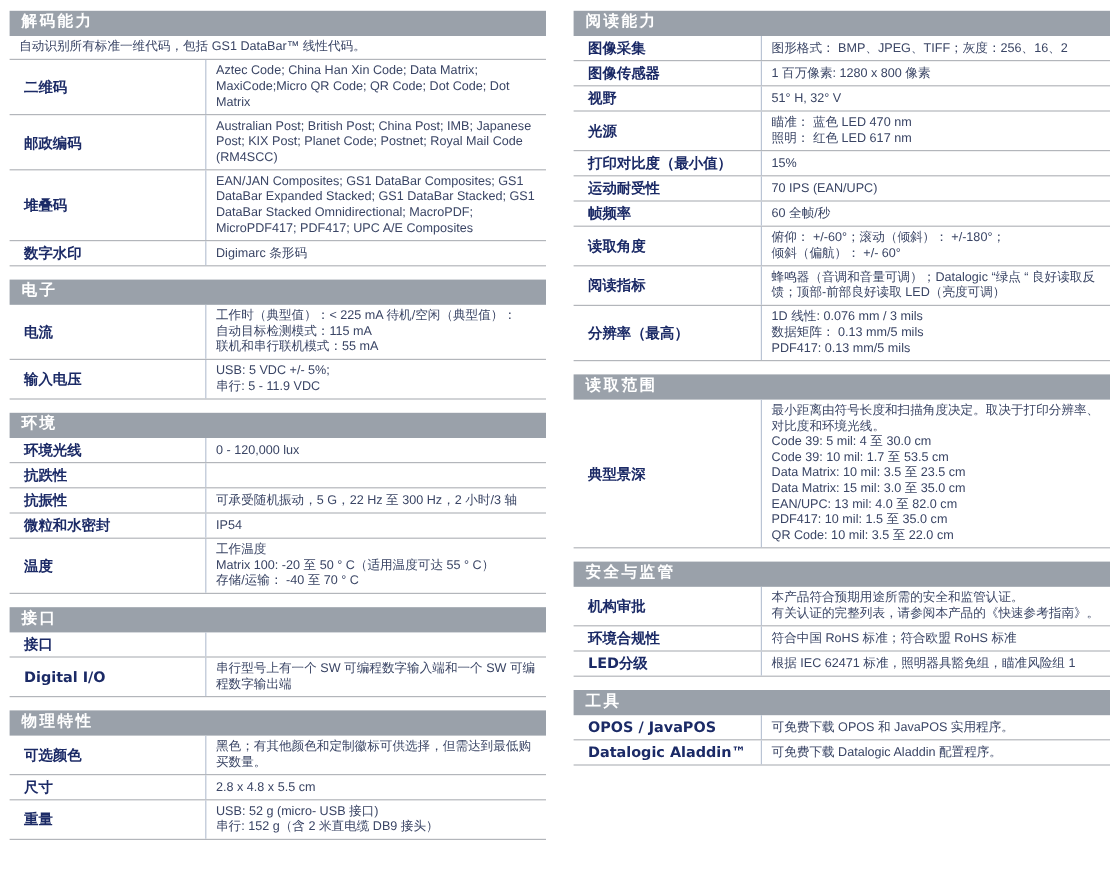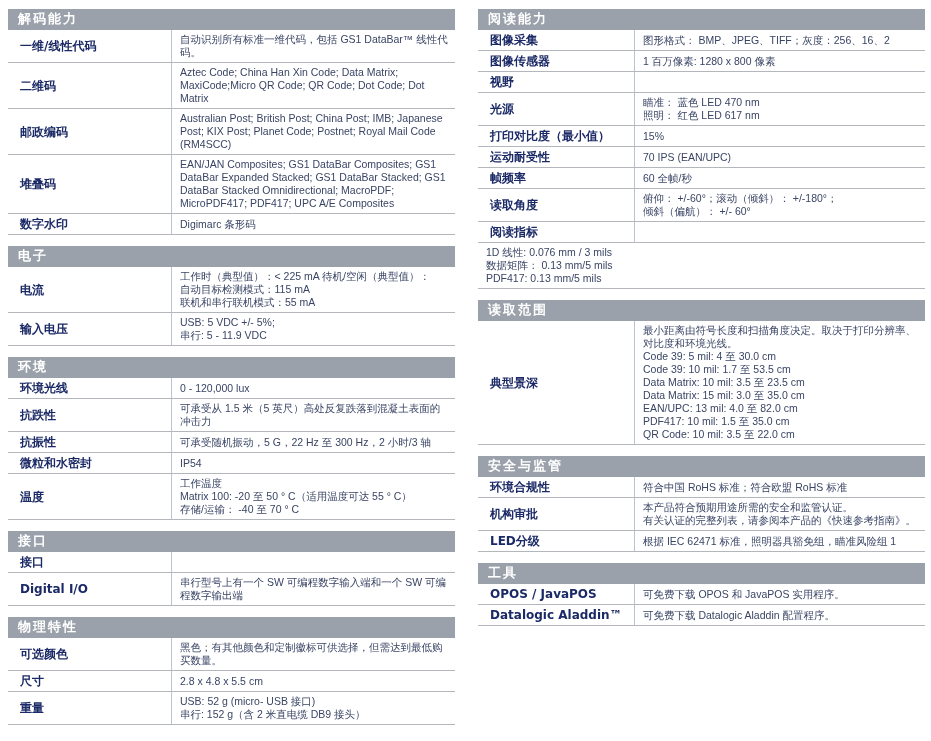--- a/index.html
+++ b/index.html
@@ -71,21 +71,20 @@
 </style>
 </head>
 <body>
 
 <div class="page" style="--section-header-bg: #9aa1aa; --section-header-text: #ffffff; --label-text: #1b2a66; --value-text: #3a4565; --row-divider: #b3b6bb; --column-divider: #bac4d4;">
   <div class="col" data-col="0">
   <section class="spec-section">
     <div class="section-header">解码能力</div>
     <div class="section-rows">
   <div class="spec-row">
-    <div class="row-label">一维/线性代码</div>
     <div class="row-value">
       <span class="vtext">自动识别所有标准一维代码，包括 GS1 DataBar™ 线性代码。</span>
     </div>
   </div>
 
   <div class="spec-row">
     <div class="row-label">二维码</div>
     <div class="row-value">
       <span class="vtext">Aztec Code; China Han Xin Code; Data Matrix; MaxiCode;Micro QR Code; QR Code; Dot Code; Dot Matrix</span>
     </div>
@@ -141,23 +140,20 @@
     <div class="section-rows">
   <div class="spec-row">
     <div class="row-label">环境光线</div>
     <div class="row-value">
       <span class="vtext">0 - 120,000 lux</span>
     </div>
   </div>
 
   <div class="spec-row">
     <div class="row-label">抗跌性</div>
-    <div class="row-value">
-      <span class="vtext">可承受从 1.5 米（5 英尺）高处反复跌落到混凝土表面的冲击力</span>
-    </div>
   </div>
 
   <div class="spec-row">
     <div class="row-label">抗振性</div>
     <div class="row-value">
       <span class="vtext">可承受随机振动，5 G，22 Hz 至 300 Hz，2 小时/3 轴</span>
     </div>
   </div>
 
   <div class="spec-row">
@@ -234,20 +230,23 @@
 
   <div class="spec-row">
     <div class="row-label">图像传感器</div>
     <div class="row-value">
       <span class="vtext">1 百万像素: 1280 x 800 像素</span>
     </div>
   </div>
 
   <div class="spec-row">
     <div class="row-label">视野</div>
+    <div class="row-value">
+      <span class="vtext">51° H, 32° V</span>
+    </div>
   </div>
 
   <div class="spec-row">
     <div class="row-label">光源</div>
     <div class="row-value">
       <span class="vtext">瞄准： 蓝色 LED 470 nm
 照明： 红色 LED 617 nm</span>
     </div>
   </div>
 
@@ -275,23 +274,27 @@
   <div class="spec-row">
     <div class="row-label">读取角度</div>
     <div class="row-value">
       <span class="vtext">俯仰： +/-60°；滚动（倾斜）： +/-180°；
 倾斜（偏航）： +/- 60°</span>
     </div>
   </div>
 
   <div class="spec-row">
     <div class="row-label">阅读指标</div>
-  </div>
-
-  <div class="spec-row">
+    <div class="row-value">
+      <span class="vtext">蜂鸣器（音调和音量可调）；Datalogic “绿点 “ 良好读取反馈；顶部-前部良好读取 LED（亮度可调）</span>
+    </div>
+  </div>
+
+  <div class="spec-row">
+    <div class="row-label">分辨率（最高）</div>
     <div class="row-value">
       <span class="vtext">1D 线性: 0.076 mm / 3 mils
 数据矩阵： 0.13 mm/5 mils
 PDF417: 0.13 mm/5 mils</span>
     </div>
   </div>
 </div>
   </section>
 
   <section class="spec-section">
@@ -310,35 +313,35 @@
 QR Code: 10 mil: 3.5 至 22.0 cm</span>
     </div>
   </div>
 </div>
   </section>
 
   <section class="spec-section">
     <div class="section-header">安全与监管</div>
     <div class="section-rows">
   <div class="spec-row">
-    <div class="row-label">环境合规性</div>
-    <div class="row-value">
-      <span class="vtext">符合中国 RoHS 标准；符合欧盟 RoHS 标准</span>
-    </div>
-  </div>
-
-  <div class="spec-row">
     <div class="row-label">机构审批</div>
     <div class="row-value">
       <span class="vtext">本产品符合预期用途所需的安全和监管认证。
 有关认证的完整列表，请参阅本产品的《快速参考指南》。</span>
     </div>
   </div>
 
   <div class="spec-row">
+    <div class="row-label">环境合规性</div>
+    <div class="row-value">
+      <span class="vtext">符合中国 RoHS 标准；符合欧盟 RoHS 标准</span>
+    </div>
+  </div>
+
+  <div class="spec-row">
     <div class="row-label">LED分级</div>
     <div class="row-value">
       <span class="vtext">根据 IEC 62471 标准，照明器具豁免组，瞄准风险组 1</span>
     </div>
   </div>
 </div>
   </section>
 
   <section class="spec-section">
     <div class="section-header">工具</div>

